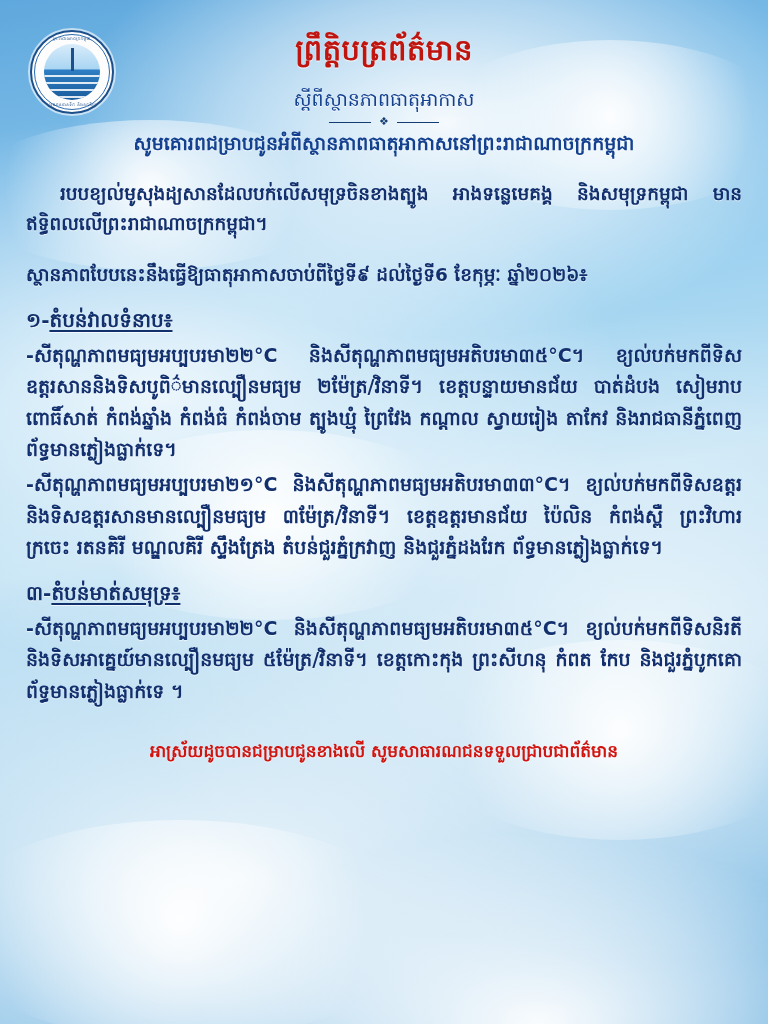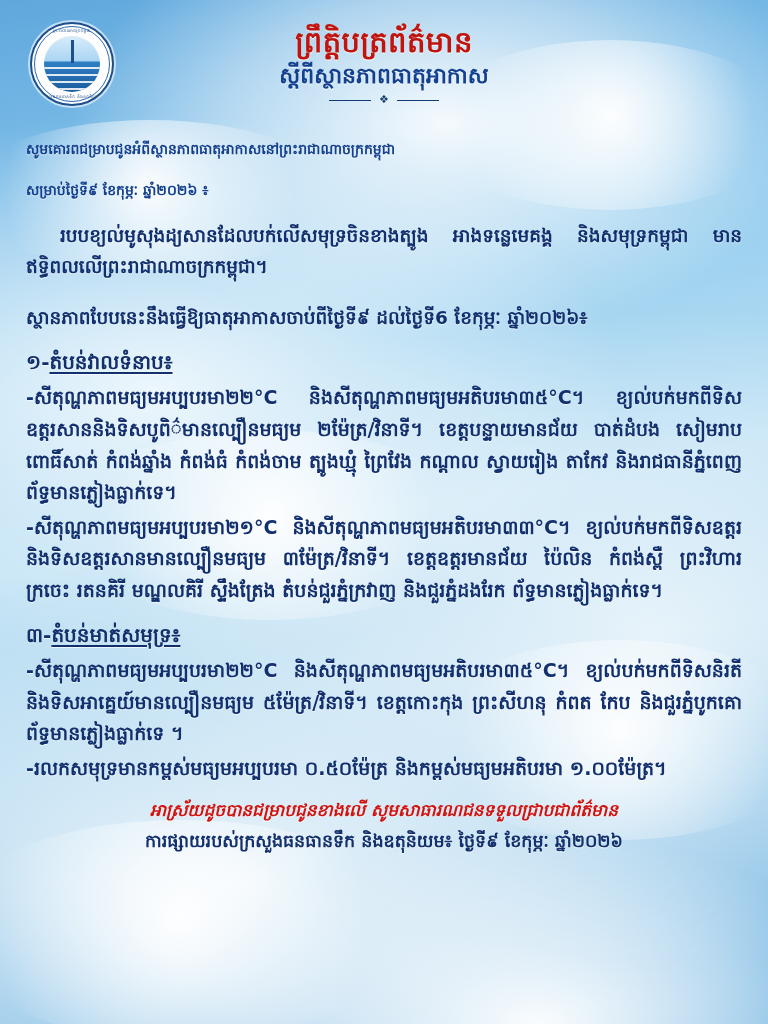--- a/index.html
+++ b/index.html
@@ -34,21 +34,21 @@
     pointer-events: none;
   }
 
   
   .content {
     position: relative;
     z-index: 2;
     width: 768px;
     height: 1024px;
     box-sizing: border-box;
-    padding: 16px 26px 6px 26px;
+    padding: 24px 26px 6px 26px;
   }
 
   .header {
     position: relative;
     text-align: center;
     min-height: 104px;
   }
   .emblem {
     position: absolute;
     left: 4px;
@@ -108,26 +108,26 @@
   .title-1 {
     font-size: 29px;
     font-weight: bold;
     color: #c0150f;
     letter-spacing: 0.5px;
     text-shadow: 0 1px 1px rgba(255,255,255,0.85);
     padding-top: 8px;
     line-height: 1.28;
   }
   .title-2 {
-    font-size: 22px;
-    font-weight: bold;
+    font-size: 19px;
+    font-weight: normal;
     color: #14418f;
     text-shadow: 0 1px 1px rgba(255,255,255,0.85);
     line-height: 1.35;
-    margin-top: 0;
+    margin-top: 18px;
   }
   .divider {
     margin: 4px auto 2px auto;
     width: 110px;
     height: 10px;
     position: relative;
   }
   .divider::before,
   .divider::after {
     content: "";
@@ -143,26 +143,27 @@
     position: absolute;
     left: 50%;
     top: 0;
     transform: translateX(-50%);
     font-size: 11px;
     color: #123c72;
     line-height: 10px;
   }
 
   .intro {
+    text-align: center;
     color: #14418f;
-    font-size: 14px;
+    font-size: 19px;
     line-height: 1.62;
     font-weight: bold;
     text-shadow: 0 1px 1px rgba(255,255,255,0.7);
-    margin-top: 18px;
+    margin-top: 0;
   }
 
   .para {
     color: #13306e;
     font-size: 18.5px;
     line-height: 1.66;
     font-weight: bold;
     text-shadow: 0 1px 1px rgba(255,255,255,0.62);
     margin: 20px 0 0 0;
     text-align: justify;
@@ -190,24 +191,23 @@
     text-shadow: 0 1px 1px rgba(255,255,255,0.62);
     text-align: justify;
     margin-top: 3px;
   }
 
   .footer-red {
     text-align: center;
     color: #d01410;
     font-size: 17px;
     font-weight: bold;
-    margin-top: 14px;
+    margin-top: 32px;
     text-shadow: 0 1px 1px rgba(255,255,255,0.7);
     line-height: 1.5;
-    font-style: italic;
   }
   .footer-blue {
     text-align: center;
     color: #12306c;
     font-size: 17.5px;
     font-weight: bold;
     margin-top: 4px;
     text-shadow: 0 1px 1px rgba(255,255,255,0.7);
     line-height: 1.5;
   }
@@ -238,37 +238,34 @@
 
       <div class="title-1">ព្រឹត្តិបត្រព័ត៌មាន</div>
       <div class="title-2">ស្ដីពីស្ថានភាពធាតុអាកាស</div>
 
       <div class="divider">
         <span>❖</span>
       </div>
     </div>
 
     <div class="intro">សូមគោរពជម្រាបជូនអំពីស្ថានភាពធាតុអាកាសនៅព្រះរាជាណាចក្រកម្ពុជា</div>
-    <div class="intro">សម្រាប់ថ្ងៃទី៩ ខែកុម្ភៈ ឆ្នាំ២០២៦ ៖</div>
 
     <div class="para indent">របបខ្យល់មូសុងដ្យសានដែលបក់លើសមុទ្រចិនខាងត្បូង អាងទន្លេមេគង្គ និងសមុទ្រកម្ពុជា មានឥទ្ធិពលលើព្រះរាជាណាចក្រកម្ពុជា។</div>
 
     <div class="para">ស្ថានភាពបែបនេះនឹងធ្វើឱ្យធាតុអាកាសចាប់ពីថ្ងៃទី៩ ដល់ថ្ងៃទី6 ខែកុម្ភៈ ឆ្នាំ២០២៦៖</div>
 
     <div class="section-head">
       <span>១-</span><span class="u">តំបន់វាលទំនាប៖</span>
     </div>
     <div class="body-text">-សីតុណ្ហភាពមធ្យមអប្បបរមា២២°C និងសីតុណ្ហភាពមធ្យមអតិបរមា៣៥°C។ ខ្យល់បក់មកពីទិសឧត្តរសាននិងទិសបូពិ៌មានល្បឿនមធ្យម ២ម៉ែត្រ/វិនាទី។ ខេត្តបន្ទាយមានជ័យ បាត់ដំបង សៀមរាប ពោធិ៍សាត់ កំពង់ឆ្នាំង កំពង់ធំ កំពង់ចាម ត្បូងឃ្មុំ ព្រៃវែង កណ្ដាល ស្វាយរៀង តាកែវ និងរាជធានីភ្នំពេញ ព័ទ្ធមានភ្លៀងធ្លាក់ទេ។</div>
 
     <div class="body-text">-សីតុណ្ហភាពមធ្យមអប្បបរមា២១°C និងសីតុណ្ហភាពមធ្យមអតិបរមា៣៣°C។ ខ្យល់បក់មកពីទិសឧត្តរ និងទិសឧត្តរសានមានល្បឿនមធ្យម ៣ម៉ែត្រ/វិនាទី។ ខេត្តឧត្តរមានជ័យ ប៉ៃលិន កំពង់ស្ពឺ ព្រះវិហារ ក្រចេះ រតនគិរី មណ្ឌលគិរី ស្ទឹងត្រែង តំបន់ជួរភ្នំក្រវាញ និងជួរភ្នំដងរែក ព័ទ្ធមានភ្លៀងធ្លាក់ទេ។</div>
 
     <div class="section-head">
       <span>៣-</span><span class="u">តំបន់មាត់សមុទ្រ៖</span>
     </div>
     <div class="body-text">-សីតុណ្ហភាពមធ្យមអប្បបរមា២២°C និងសីតុណ្ហភាពមធ្យមអតិបរមា៣៥°C។ ខ្យល់បក់មកពីទិសនិរតី និងទិសអាគ្នេយ៍មានល្បឿនមធ្យម ៥ម៉ែត្រ/វិនាទី។ ខេត្តកោះកុង ព្រះសីហនុ កំពត កែប និងជួរភ្នំបូកគោ ព័ទ្ធមានភ្លៀងធ្លាក់ទេ ។</div>
 
-    <div class="body-text">-រលកសមុទ្រមានកម្ពស់មធ្យមអប្បបរមា ០.៥០ម៉ែត្រ និងកម្ពស់មធ្យមអតិបរមា ១.០០ម៉ែត្រ។</div>
 
     <div class="footer-red">អាស្រ័យដូចបានជម្រាបជូនខាងលើ សូមសាធារណជនទទួលជ្រាបជាព័ត៌មាន</div>
-    <div class="footer-blue">ការផ្សាយរបស់ក្រសួងធនធានទឹក និងឧតុនិយម៖ ថ្ងៃទី៩ ខែកុម្ភៈ ឆ្នាំ២០២៦</div>
 
   </div>
 </div>
 
 </body></html>

